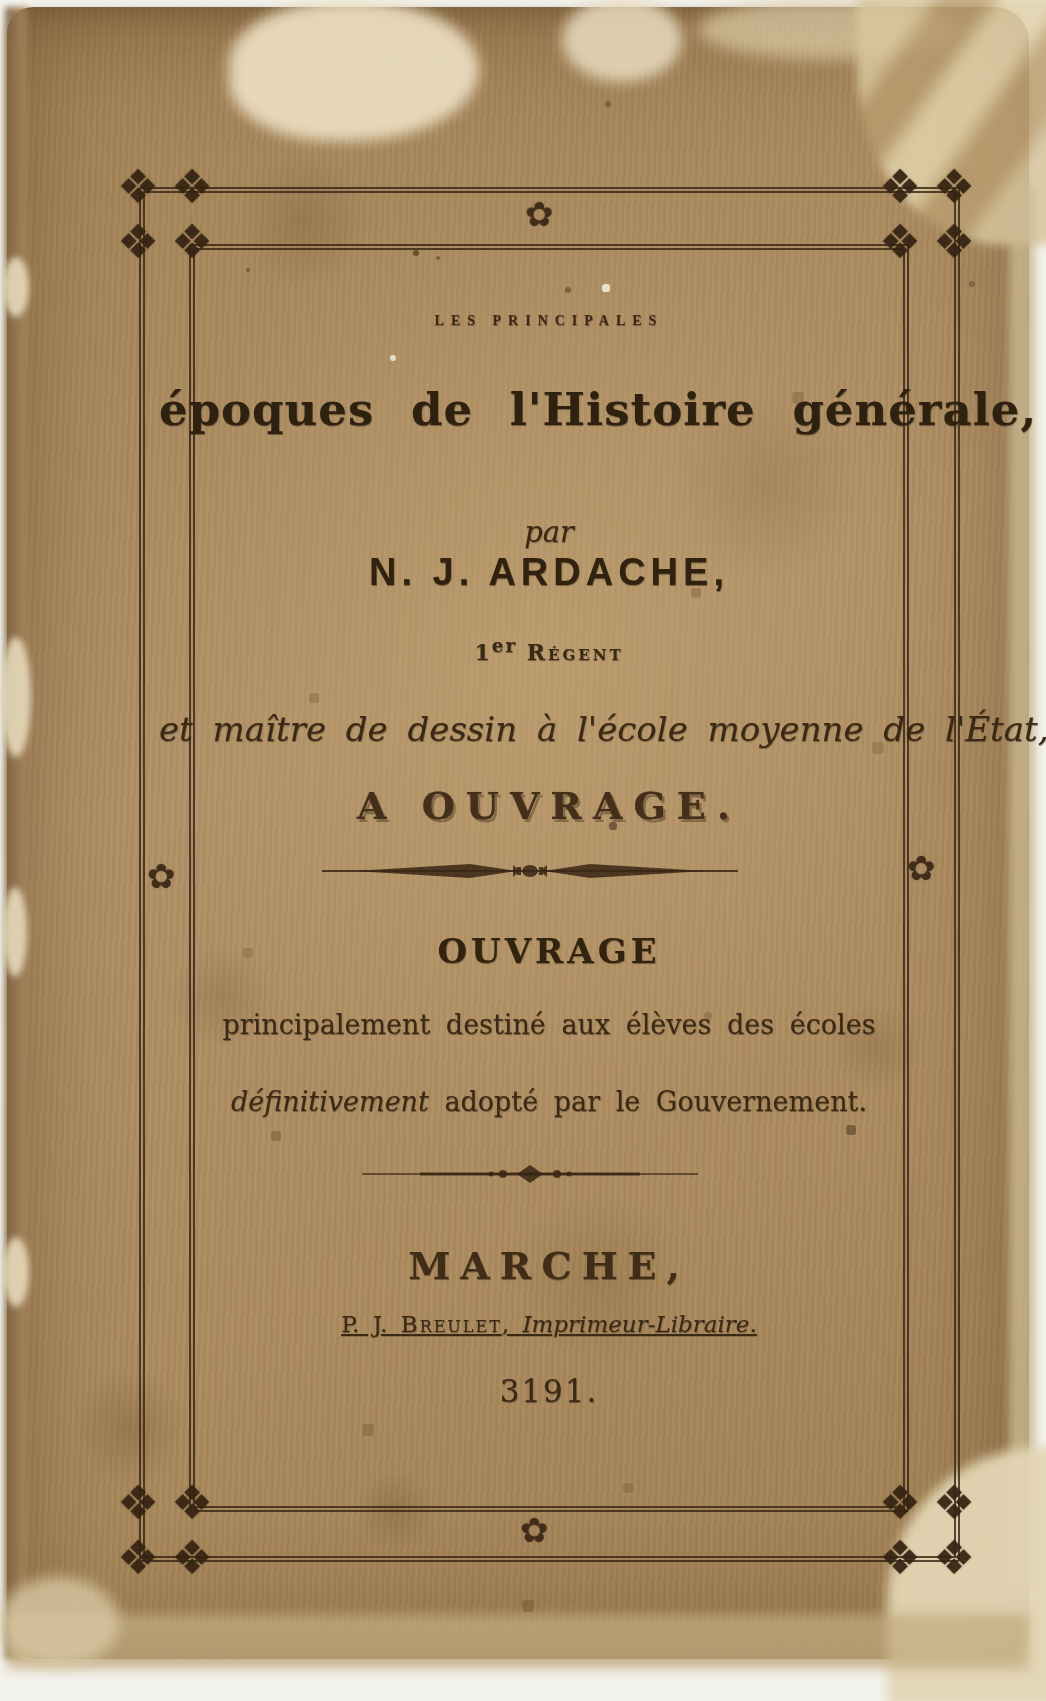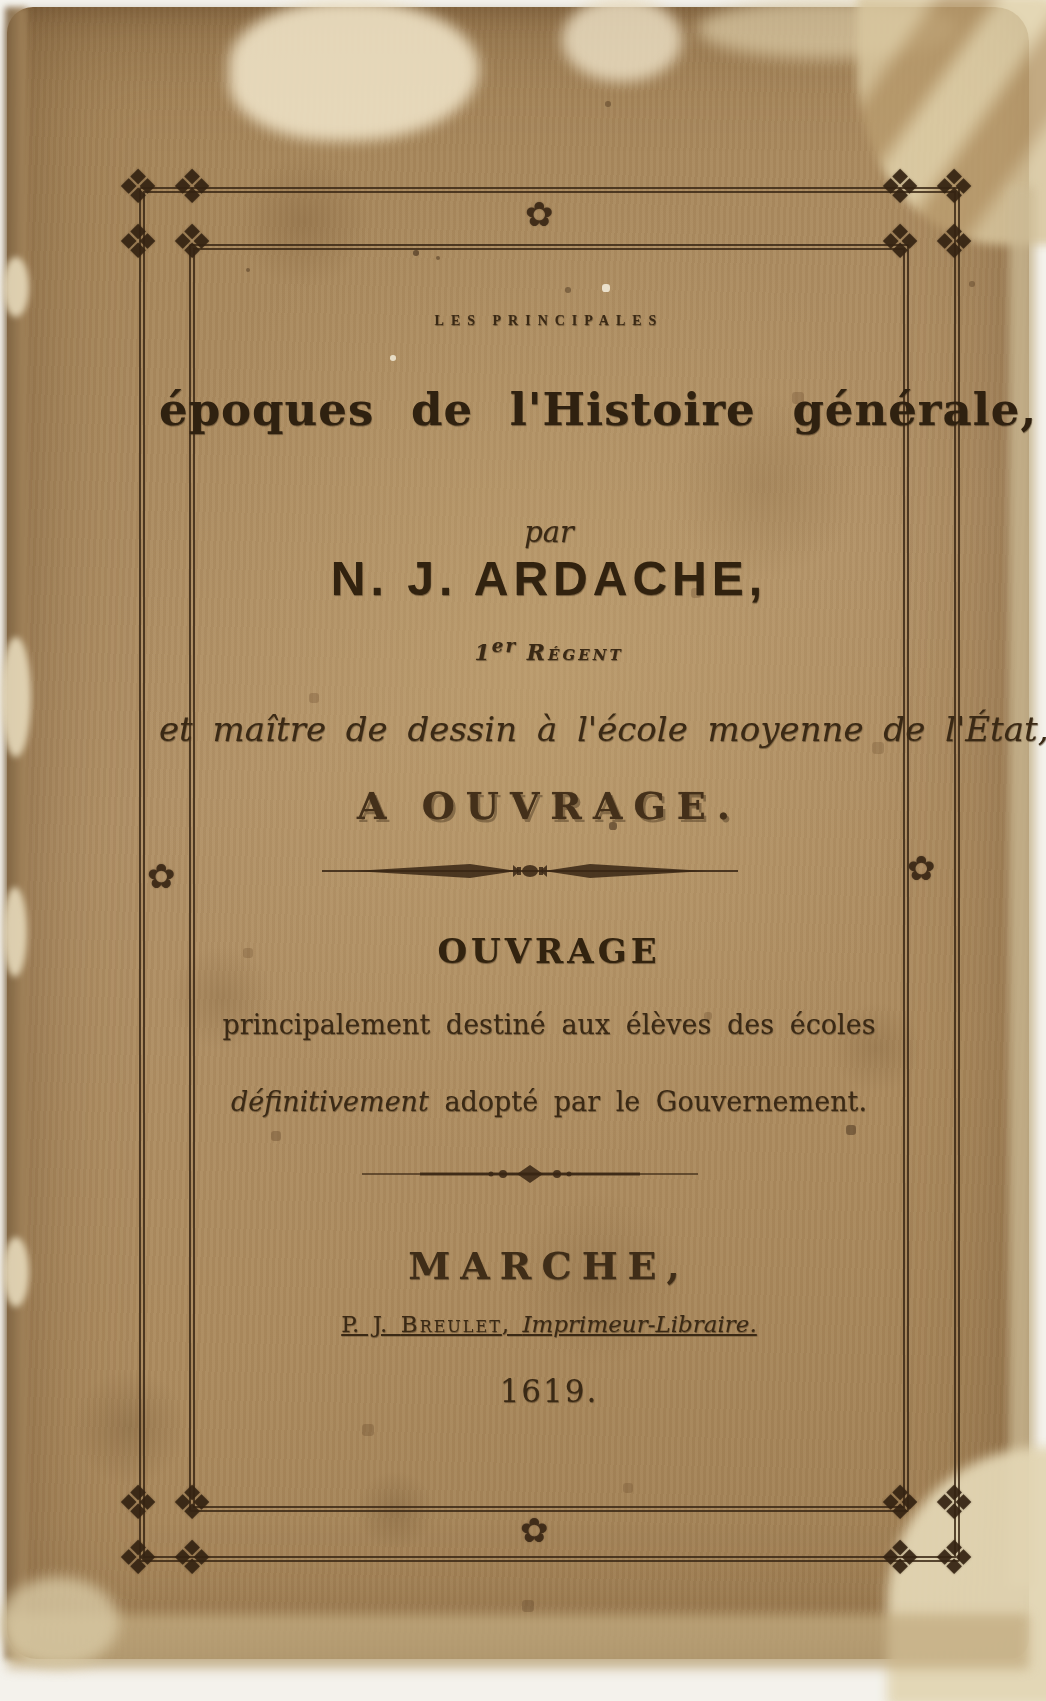--- a/index.html
+++ b/index.html
@@ -58,23 +58,23 @@
   
   .tline{
     position:absolute;left:152px;width:780px;text-align:center;
     color:#3a2915;text-shadow:.5px .5px .9px rgba(58,41,21,.55);
     white-space:nowrap;
   }
   .kicker{top:306px;font-size:14px;font-weight:bold;letter-spacing:7px;font-family:"Liberation Serif",serif;}
   .main-title{top:376px;font-size:45px;font-weight:bold;word-spacing:20px;color:#2f2110;
     font-family:"DejaVu Serif",serif;letter-spacing:1px;text-align:center;}
   .byline{top:472px;font-size:29px;font-style:italic;margin-top:36px;}
-  .author{top:544px;font-size:48px;font-weight:bold;letter-spacing:5px;
+  .author{top:544px;font-size:38px;font-weight:bold;letter-spacing:5px;
     font-family:"Liberation Sans",sans-serif;color:#31220f;}
-  .rank{top:628px;font-size:22px;font-weight:bold;letter-spacing:2px;font-style:italic;}
+  .rank{top:628px;font-size:22px;font-weight:bold;letter-spacing:2px;}
   .rank .sc{font-variant:small-caps;letter-spacing:3px;}
   .role{top:702px;font-size:34px;font-style:italic;word-spacing:9px;}
   .place{top:776px;font-size:38px;font-weight:bold;letter-spacing:11px;
     color:#44301a;text-shadow:2.5px 2.5px 0 rgba(58,41,21,.40),0 0 1px rgba(58,41,21,.6);}
   .work-heading{top:924px;font-size:34px;font-weight:bold;letter-spacing:4px;color:#32230f;}
   .work-para{top:999px;font-size:27px;line-height:38.5px;word-spacing:7px;white-space:nowrap;text-align:center;}
   .work-para .it{font-style:italic;}
   .imprint-city{top:1236px;font-size:38px;letter-spacing:10px;font-weight:bold;color:#3f2d18;}
   .imprint-line{top:1304px;font-size:23px;word-spacing:6px;text-decoration:underline;}
   .imprint-line .sc{font-variant:small-caps;letter-spacing:2px;}
@@ -220,16 +220,16 @@
           <circle cx="143" cy="11" r="4" stroke="none"></circle>
           <circle cx="197" cy="11" r="4" stroke="none"></circle>
           <circle cx="131" cy="11" r="2.5" stroke="none"></circle>
           <circle cx="209" cy="11" r="2.5" stroke="none"></circle>
         </g>
       </svg>
     </div>
 
     <div class="tline imprint-city">MARCHE,</div>
     <div class="tline imprint-line"><span>P. J. </span><span class="sc">Breulet</span><span>, </span><span class="it">Imprimeur-Libraire.</span></div>
-    <div class="tline imprint-year">1619.</div>
+    <div class="tline imprint-year">3191.</div>
 
   </div>
 </div>
 
 </body></html>

